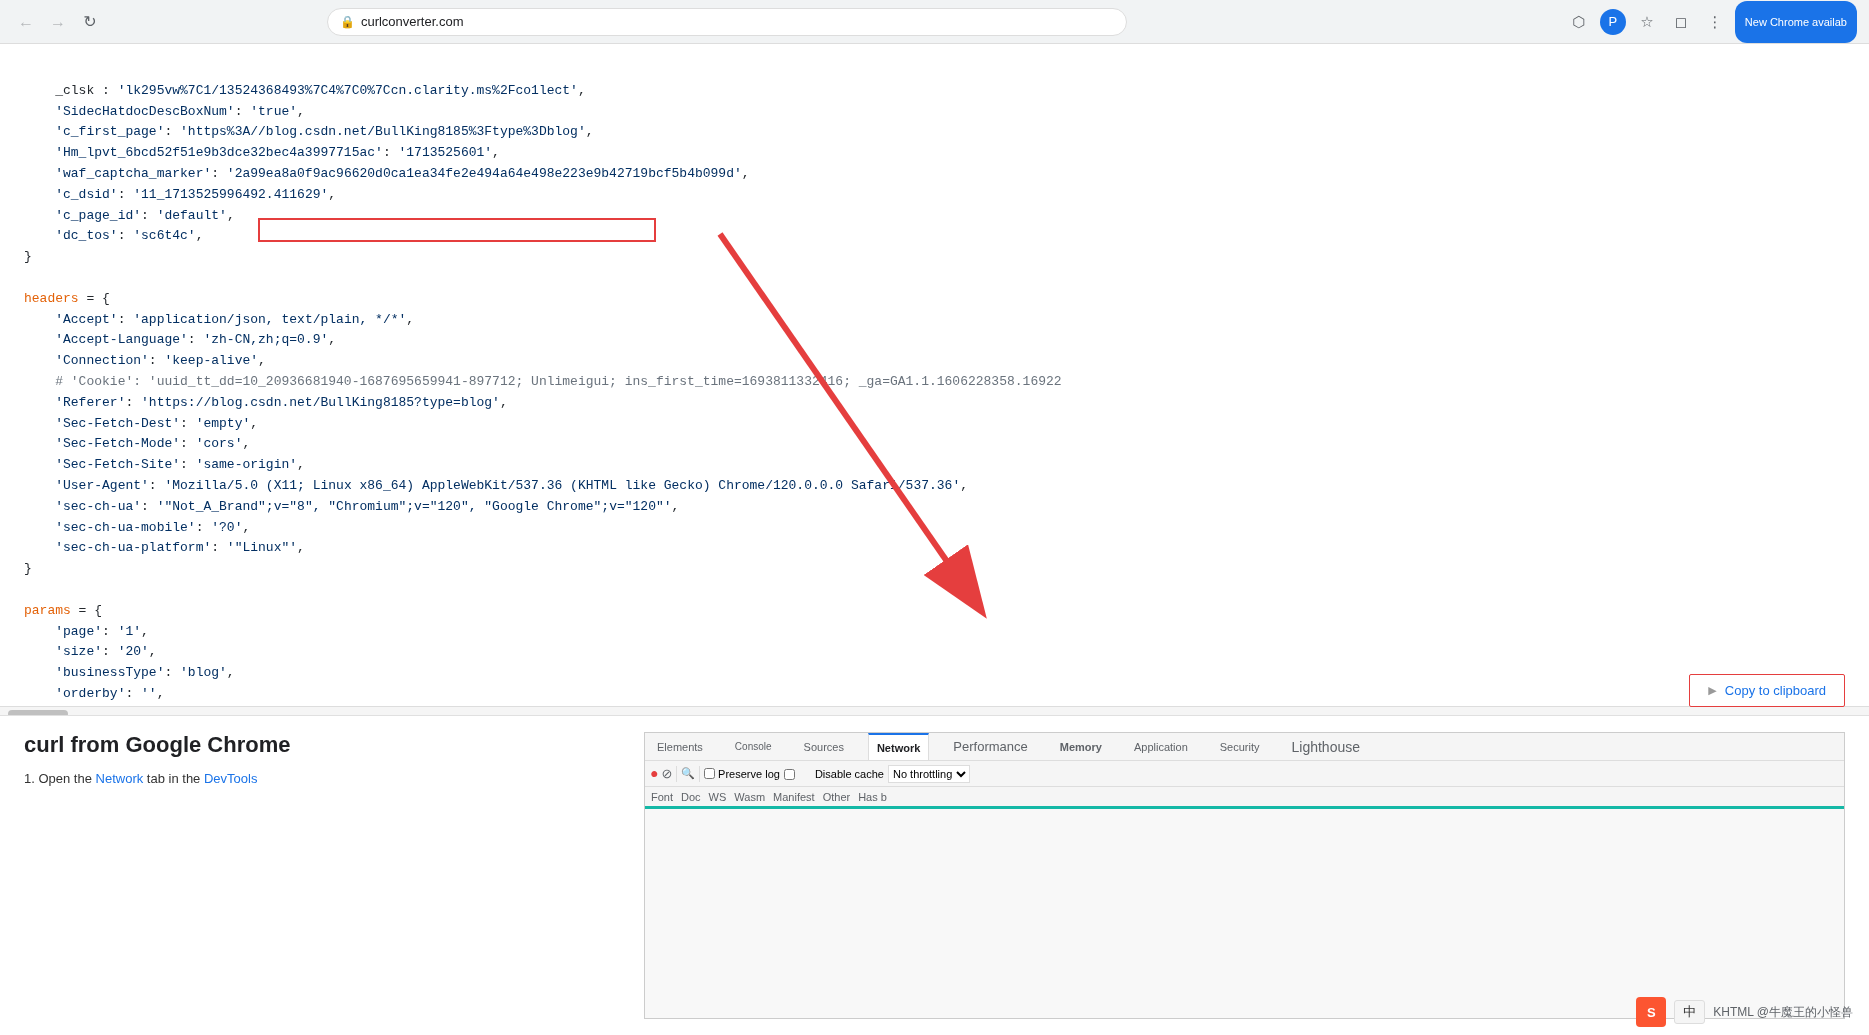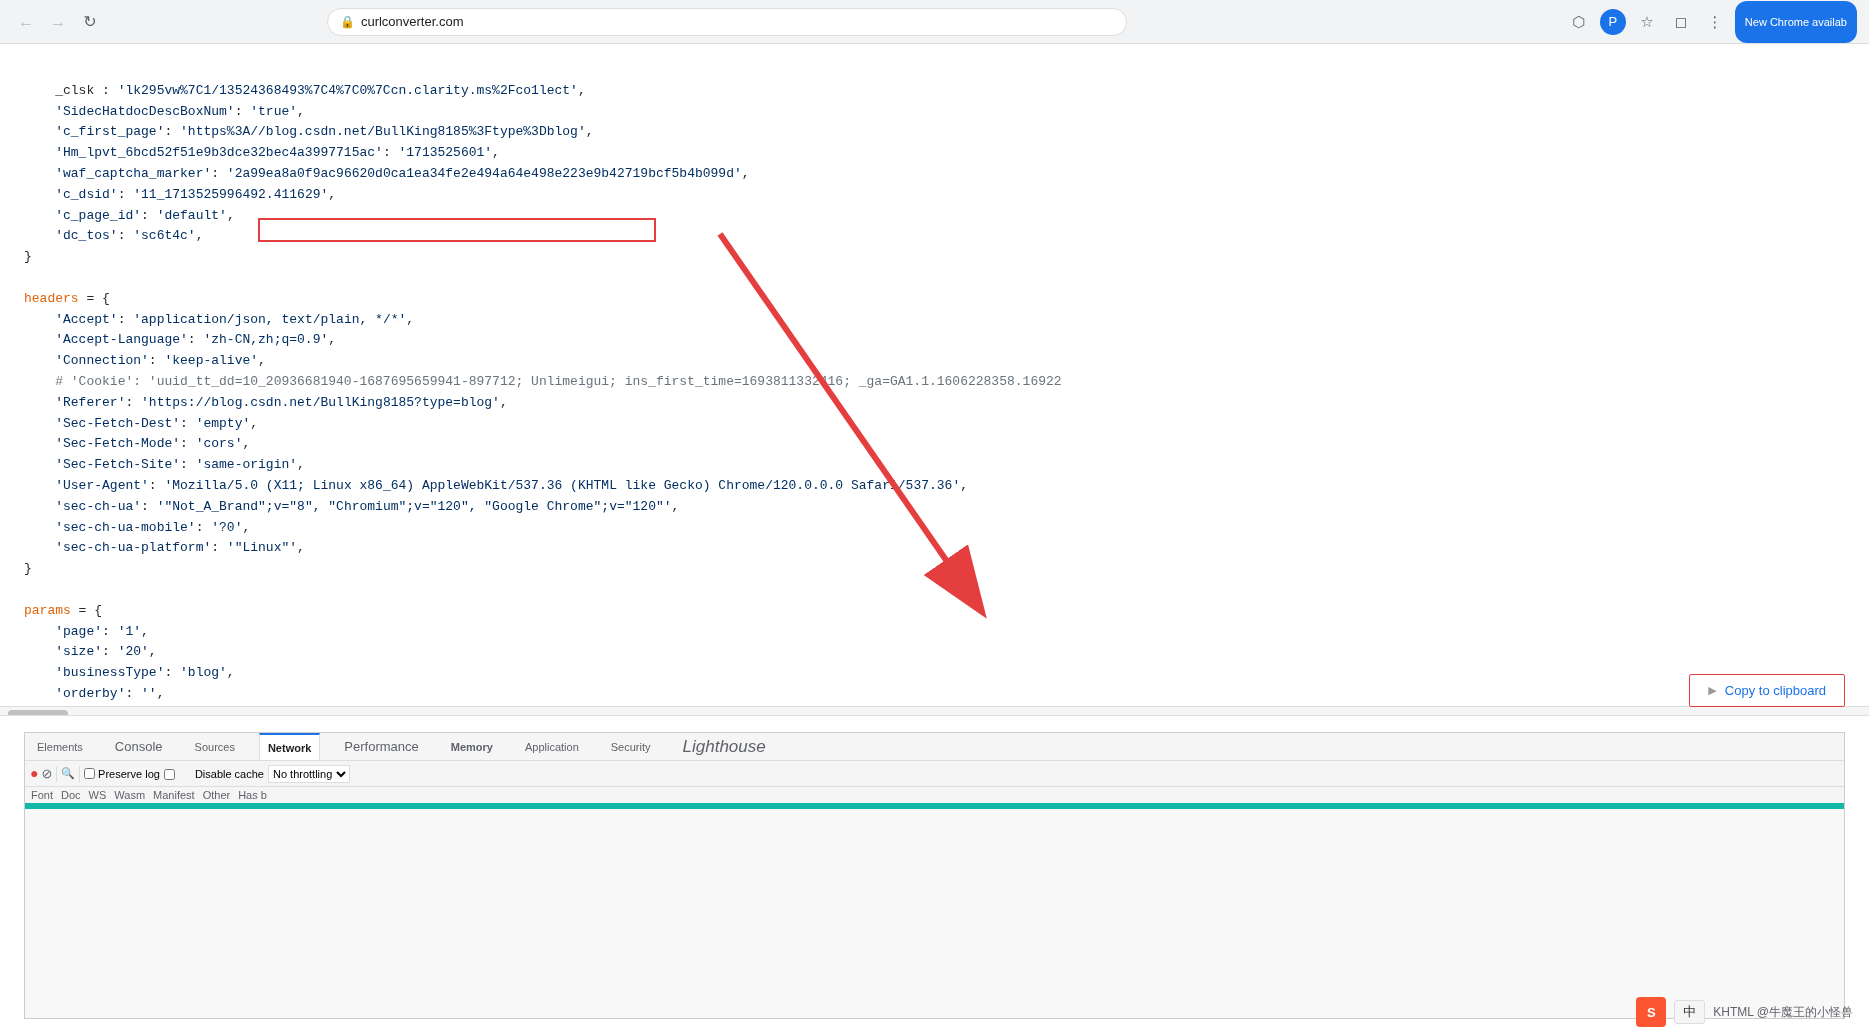--- a/index.html
+++ b/index.html
@@ -269,33 +269,39 @@
       left: 0;
       right: 0;
       height: 320px;
       background: #fff;
       border-top: 1px solid #e0e0e0;
       display: flex;
       padding: 16px 24px;
       gap: 40px;
     ">
 
+      <div style="flex: 0 0 580px;">
+        <h2 style="font-size: 22px; font-weight: 700; color: #202124; margin-bottom: 10px;">curl from Google Chrome</h2>
+        <p style="font-size: 13px; color: #333; line-height: 1.7;">
+          <span>1. Open the </span><a href="#" style="color: #1a73e8; text-decoration: none;">Network</a><span> tab in the </span><a href="#" style="color: #1a73e8; text-decoration: none;">DevTools</a>
+        </p>
+      </div>
 
       <div style="flex: 1; border: 1px solid #ccc; background: #f8f8f8; font-size: 11px; overflow: hidden;">
 
         <div style="display: flex; background: #f5f5f5; border-bottom: 1px solid #ddd; height: 28px; align-items: stretch; padding: 0 4px; gap: 16px; overflow: hidden;">
           <div style="padding: 0 8px; display: flex; align-items: center; color: #5f6368; font-size: 11px; cursor: pointer;">Elements</div>
-          <div style="padding: 0 8px; display: flex; align-items: center; color: #5f6368; font-size: 13px; cursor: pointer;">Console</div>
+          <div style="padding: 0 8px; display: flex; align-items: center; color: #5f6368; font-size: 10px; cursor: pointer;">Console</div>
           <div style="padding: 0 8px; display: flex; align-items: center; color: #5f6368; font-size: 11px; cursor: pointer;">Sources</div>
           <div style="padding: 0 8px; display: flex; align-items: center; background: #fff; border-top: 2px solid #1a73e8; border-left: 1px solid #ddd; border-right: 1px solid #ddd; color: #202124; font-size: 11px; font-weight: 600; cursor: pointer;">Network</div>
           <div style="padding: 0 8px; display: flex; align-items: center; color: #5f6368; font-size: 13px; cursor: pointer;">Performance</div>
           <div style="padding: 0 8px; display: flex; align-items: center; color: #5f6368; font-size: 11px; cursor: pointer; font-weight: bold;">Memory</div>
           <div style="padding: 0 8px; display: flex; align-items: center; color: #5f6368; font-size: 11px; cursor: pointer;">Application</div>
           <div style="padding: 0 8px; display: flex; align-items: center; color: #5f6368; font-size: 11px; cursor: pointer;">Security</div>
-          <div style="padding: 0 8px; display: flex; align-items: center; color: #5f6368; font-size: 17px; cursor: pointer; font-style: italic;">Lighthouse</div>
+          <div style="padding: 0 8px; display: flex; align-items: center; color: #5f6368; font-size: 14px; cursor: pointer;">Lighthouse</div>
         </div>
 
         <div style="display: flex; align-items: center; background: #f5f5f5; border-bottom: 1px solid #ddd; height: 26px; padding: 0 6px; gap: 4px; font-size: 11px;">
           <span style="color: #e53e3e; font-size: 13px; cursor: pointer;">⏺</span>
           <span style="color: #5f6368; font-size: 13px; cursor: pointer;">⊘</span>
           <span style="width: 1px; height: 16px; background: #ddd; display: inline-block;"></span>
           <span style="color: #5f6368; cursor: pointer;">🔍</span>
           <span style="width: 1px; height: 16px; background: #ddd; display: inline-block;"></span>
           <label style="display: flex; align-items: center; gap: 3px; cursor: pointer; font-size: 11px;">
             <input type="checkbox" style="width: 11px; height: 11px;">
@@ -303,21 +309,21 @@
           </label>
           <label style="display: flex; align-items: flex-end; gap: 20px; cursor: pointer; font-size: 11px;">
             <input type="checkbox" style="width: 11px; height: 11px;">
             <span>Disable cache</span>
           </label>
           <select style="font-size: 11px; border: 1px solid #ddd; background: #fff; height: 18px;">
             <option>No throttling</option>
           </select>
         </div>
 
-        <div style="display: flex; align-items: center; background: #f5f5f5; border-bottom: 6px solid #14b8a6; height: 22px; padding: 0 6px; gap: 8px; font-size: 11px; flex-wrap: wrap;">
+        <div style="display: flex; align-items: center; background: #f5f5f5; border-bottom: 3px solid #14b8a6; height: 22px; padding: 0 6px; gap: 8px; font-size: 11px; flex-wrap: wrap;">
           <span style="color: #5f6368;">Font</span>
           <span style="color: #5f6368;">Doc</span>
           <span style="color: #5f6368;">WS</span>
           <span style="color: #5f6368;">Wasm</span>
           <span style="color: #5f6368;">Manifest</span>
           <span style="color: #5f6368;">Other</span>
           <span style="color: #5f6368;">Has b</span>
         </div>
       </div>
     </div>

